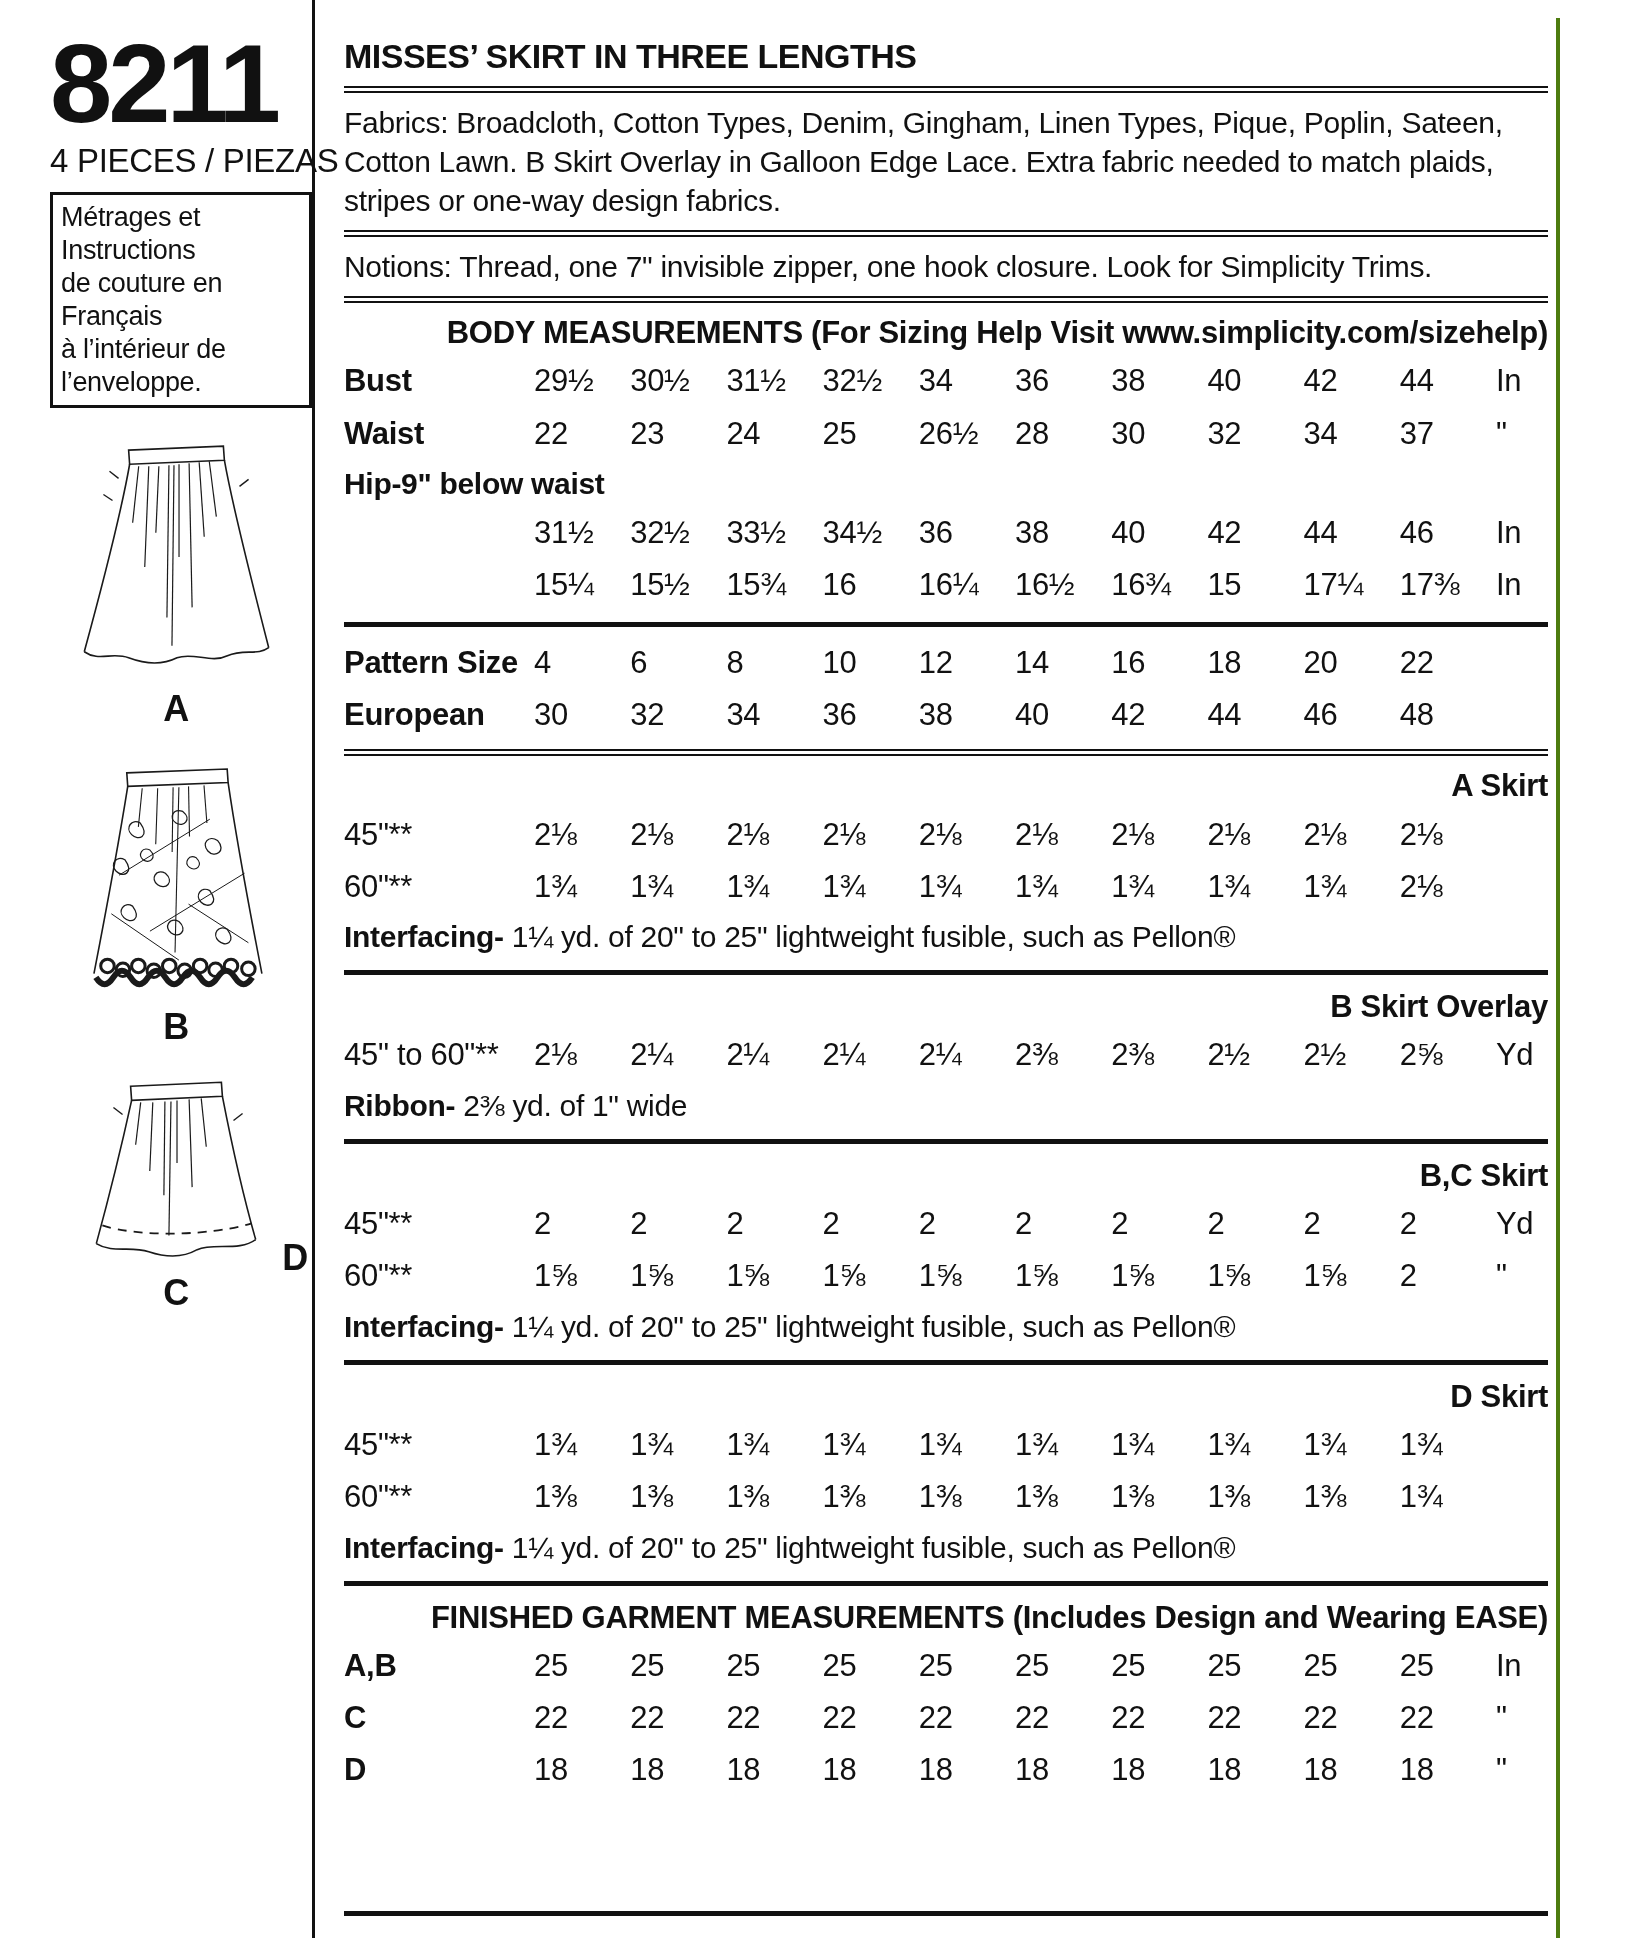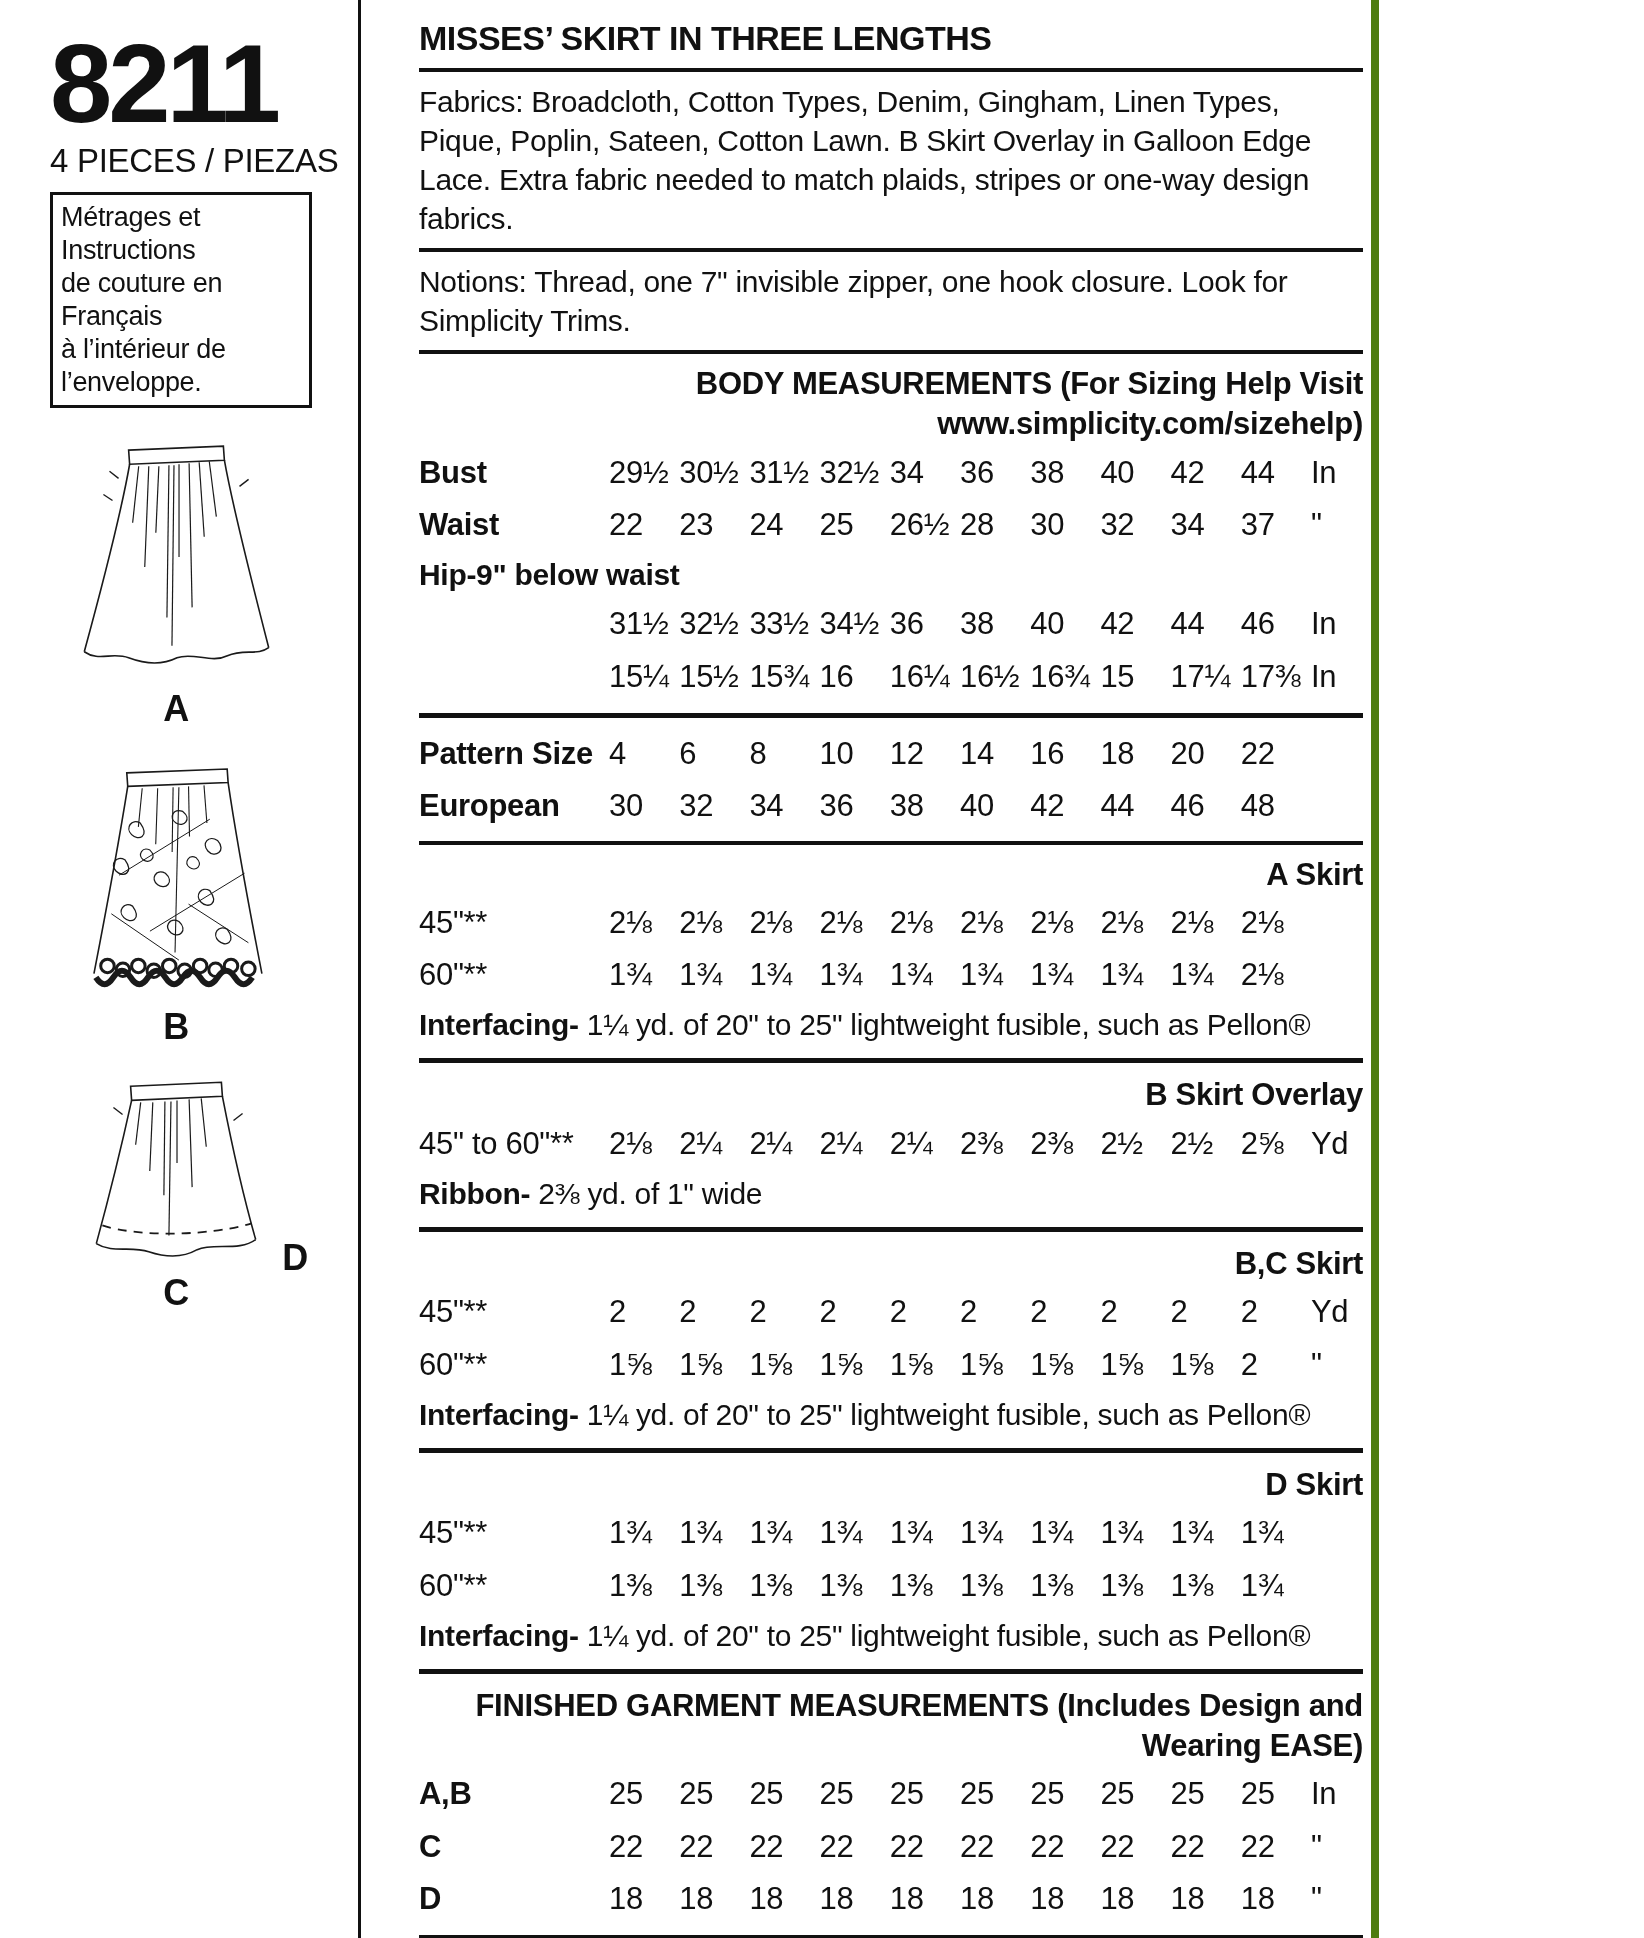--- a/index.html
+++ b/index.html
@@ -1,26 +1,25 @@
 <!DOCTYPE html>
 <html><head>
 <meta charset="utf-8">
 <style>
   * { margin:0; padding:0; box-sizing:border-box; }
   html,body { background:#ffffff; }
   .page {
     position:relative;
-    width:1379px; height:1938px;
+    width:1560px; height:1938px;
     background:#fff;
     color:#111;
     font-family:"Liberation Sans","DejaVu Sans",sans-serif;
     letter-spacing:-0.3px;
     display:flex;
     overflow:hidden;
-    gap:46px;
   }
   
   .left {
     width:312px;
     padding:28px 10px 0 50px;
     display:flex; flex-direction:column;
     flex-shrink:0;
   }
   .code { font-size:112px; font-weight:800; letter-spacing:-4px; line-height:1.0; }
   .pieces { font-size:33px; font-weight:400; margin-top:2px; white-space:nowrap; }
@@ -35,23 +34,23 @@
   .fig { margin-top:26px; text-align:center; position:relative; }
   .fig svg { display:block; margin:0 auto; }
   .view-label { font-size:36px; font-weight:700; margin-top:2px; text-align:center; }
   .d-label { position:absolute; right:-6px; top:68%; font-size:36px; font-weight:700; }
   
   .divider { width:3px; background:#111; flex-shrink:0; }
   
   .right {
     flex:1;
     display:flex; flex-direction:column;
-    padding:16px 8px 12px 12px;
-    border-right:8px solid #4d7c0f;
-    font-size:30px; line-height:1.3;
+    padding:16px 8px 12px 29px;
+    border-right:4px solid #4d7c0f;
+    font-size:30px; line-height:1.3;margin-top:18px;
   }
   h1 { font-size:34px; font-weight:700; letter-spacing:-0.5px; }
   .rule { border-top:2px solid #111; border-bottom:2px solid #111; height:7px; margin:8px 0; }
   .rule.thick { border:none; border-top:5px solid #111; height:0; margin:10px 0; }
   .para { padding:2px 0; }
   .para b { font-weight:400; }
   .sec-title { font-size:31px; font-weight:700; padding:2px 0;text-align:right; }
   .trow {
     display:grid;
     grid-template-columns:190px repeat(10,1fr) 52px;

